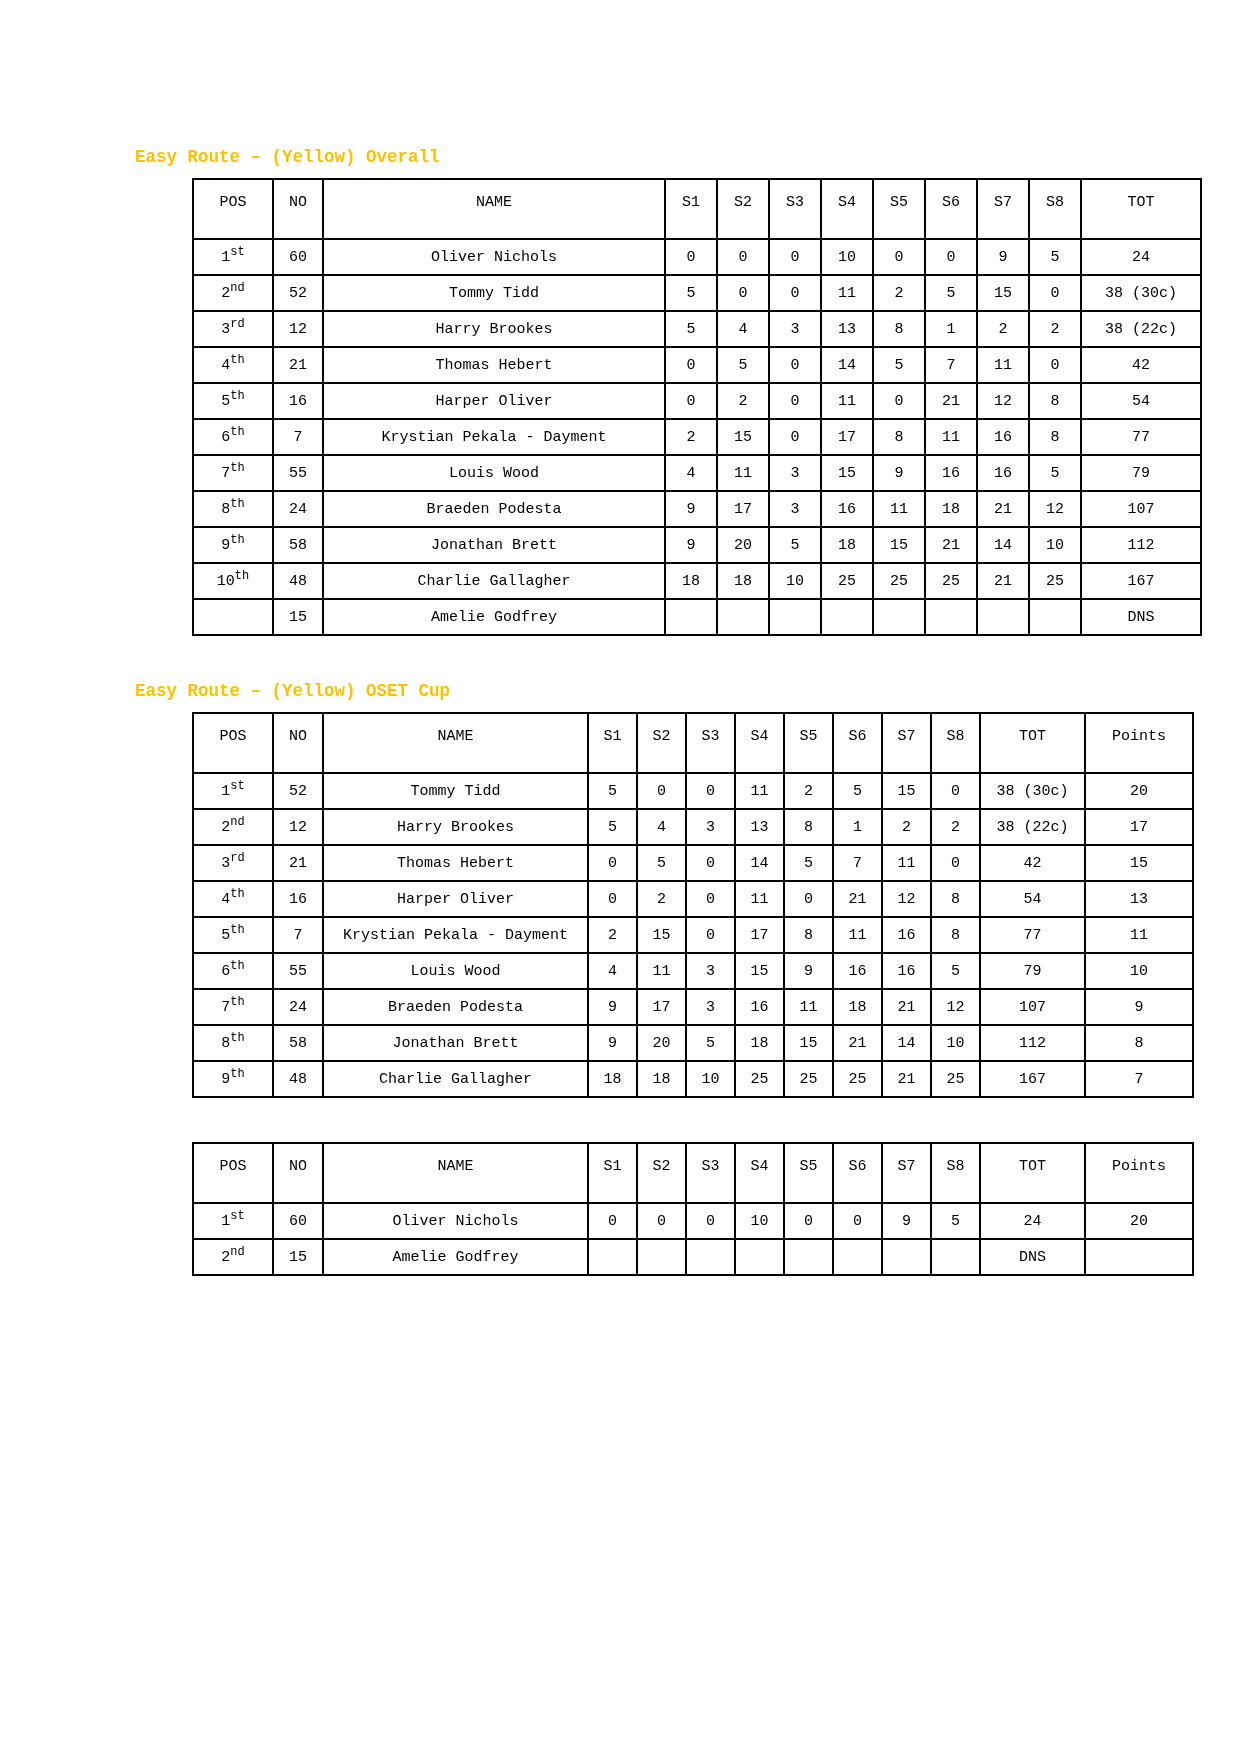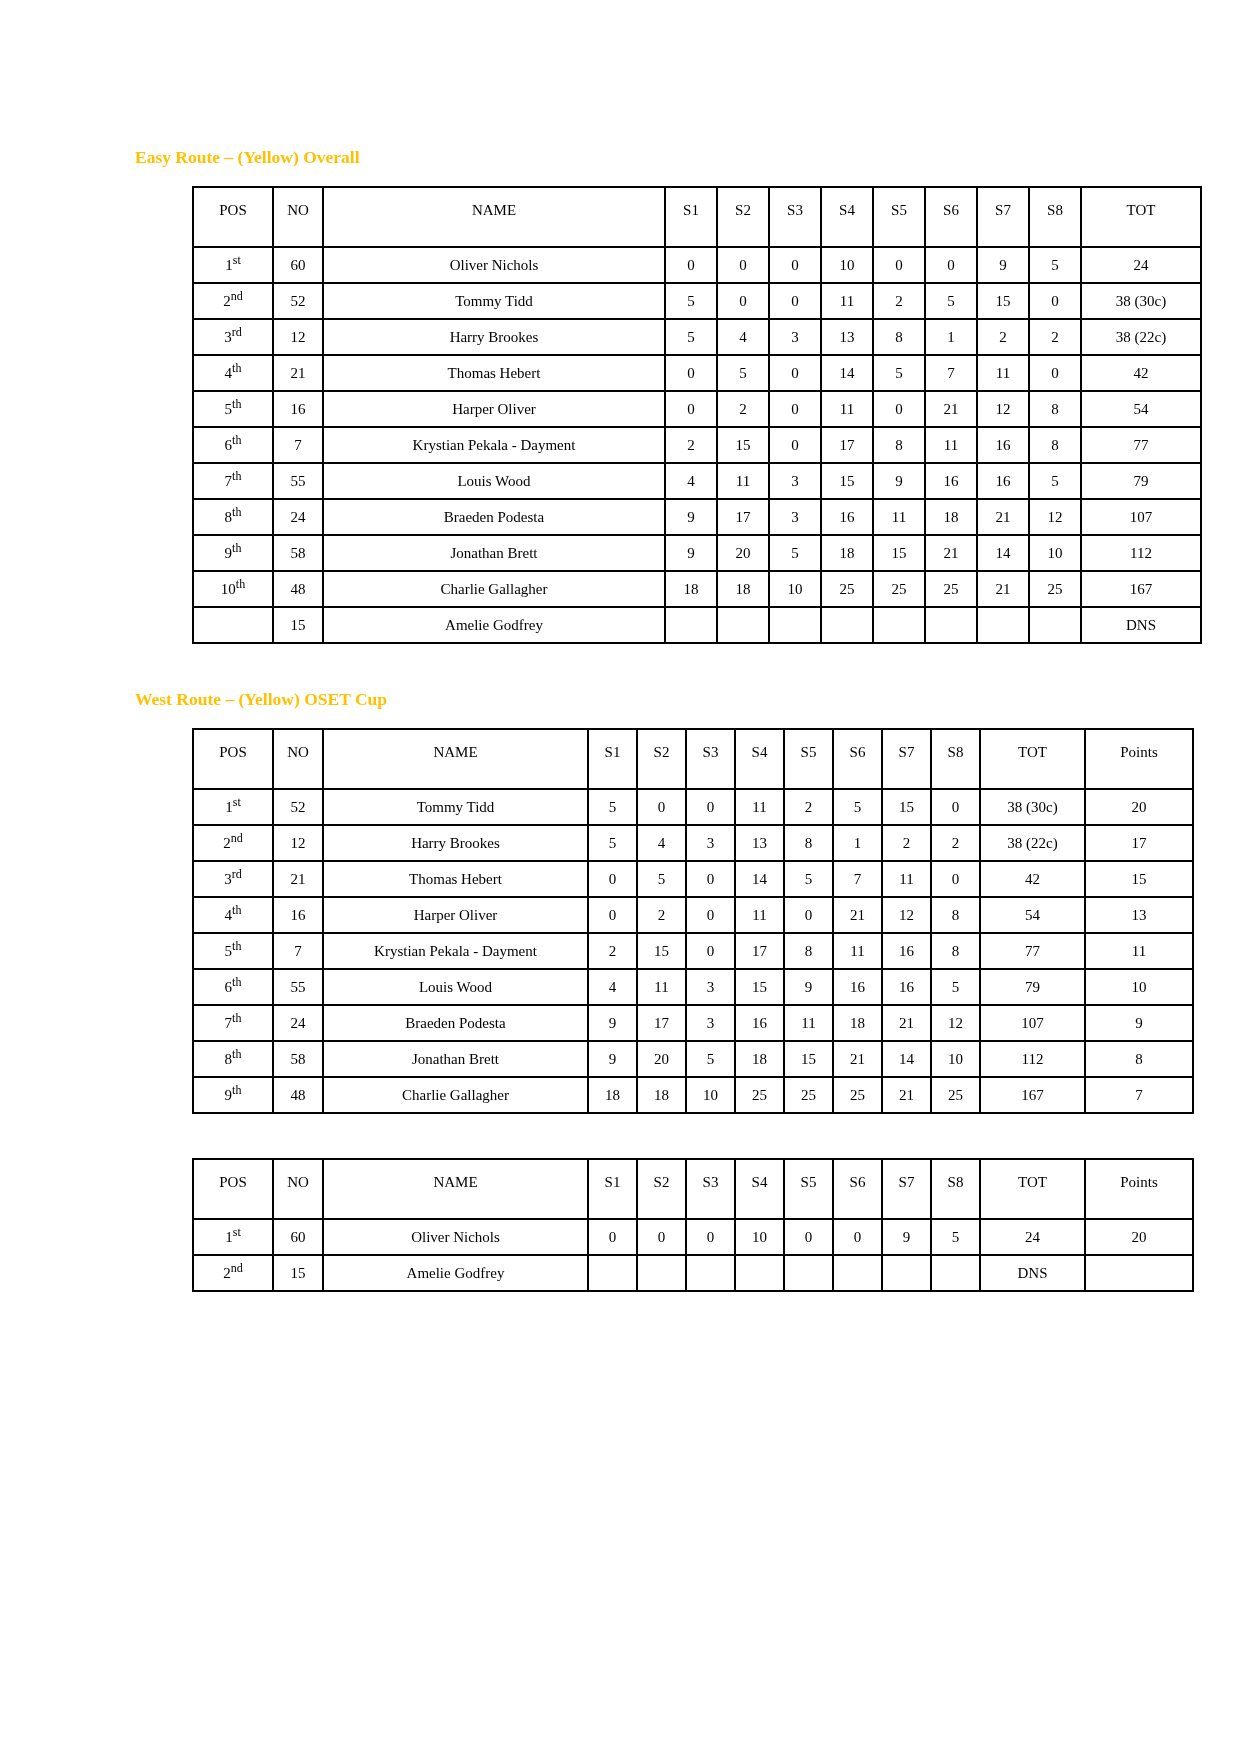--- a/index.html
+++ b/index.html
@@ -2,37 +2,37 @@
 <html><head>
 <meta charset="utf-8">
 <style>
   html, body { margin: 0; padding: 0; background: #ffffff; }
   .page {
     width: 1240px;
     height: 1754px;
     background: #ffffff;
     box-sizing: border-box;
     padding-top: 146px;
-    font-family: Liberation Serif, serif;
+    font-family: Liberation Mono, monospace;
     color: #000000;
     overflow: hidden;
   }
   .result-section { margin: 0; }
   .result-section + .result-section { margin-top: 44px; }
   .section-title {
     margin: 0 0 0 135px;
     font-size: 17.5px;
     line-height: 22px;
     font-weight: bold;
     color: #FFC000;
   }
   .results-table {
     border-collapse: collapse;
     table-layout: fixed;
-    margin: 18px 0 0 192px;
+    margin: 10px 0 0 192px;
   }
   .t-overall { width: 1008px; }
   .t-narrow  { width: 1000px; }
   .results-table th, .results-table td {
     border: 2px solid #000000;
     text-align: center;
     vertical-align: middle;
     font-size: 15px;
     padding: 0;
     overflow: hidden;
@@ -252,21 +252,21 @@
             <td></td>
             <td></td>
             <td></td>
             <td>DNS</td>
           </tr>
         </tbody>
     </table>
   </section>
 
   <section class="result-section">
-    <h2 class="section-title">West Route – (Yellow) OSET Cup</h2>
+    <h2 class="section-title">Easy Route – (Yellow) OSET Cup</h2>
     <table class="results-table t-narrow">
       <colgroup>
         <col class="col-pos">
           <col class="col-no">
           <col class="col-name">
         <col class="col-s">
           <col class="col-s">
           <col class="col-s">
           <col class="col-s">
         <col class="col-s">

